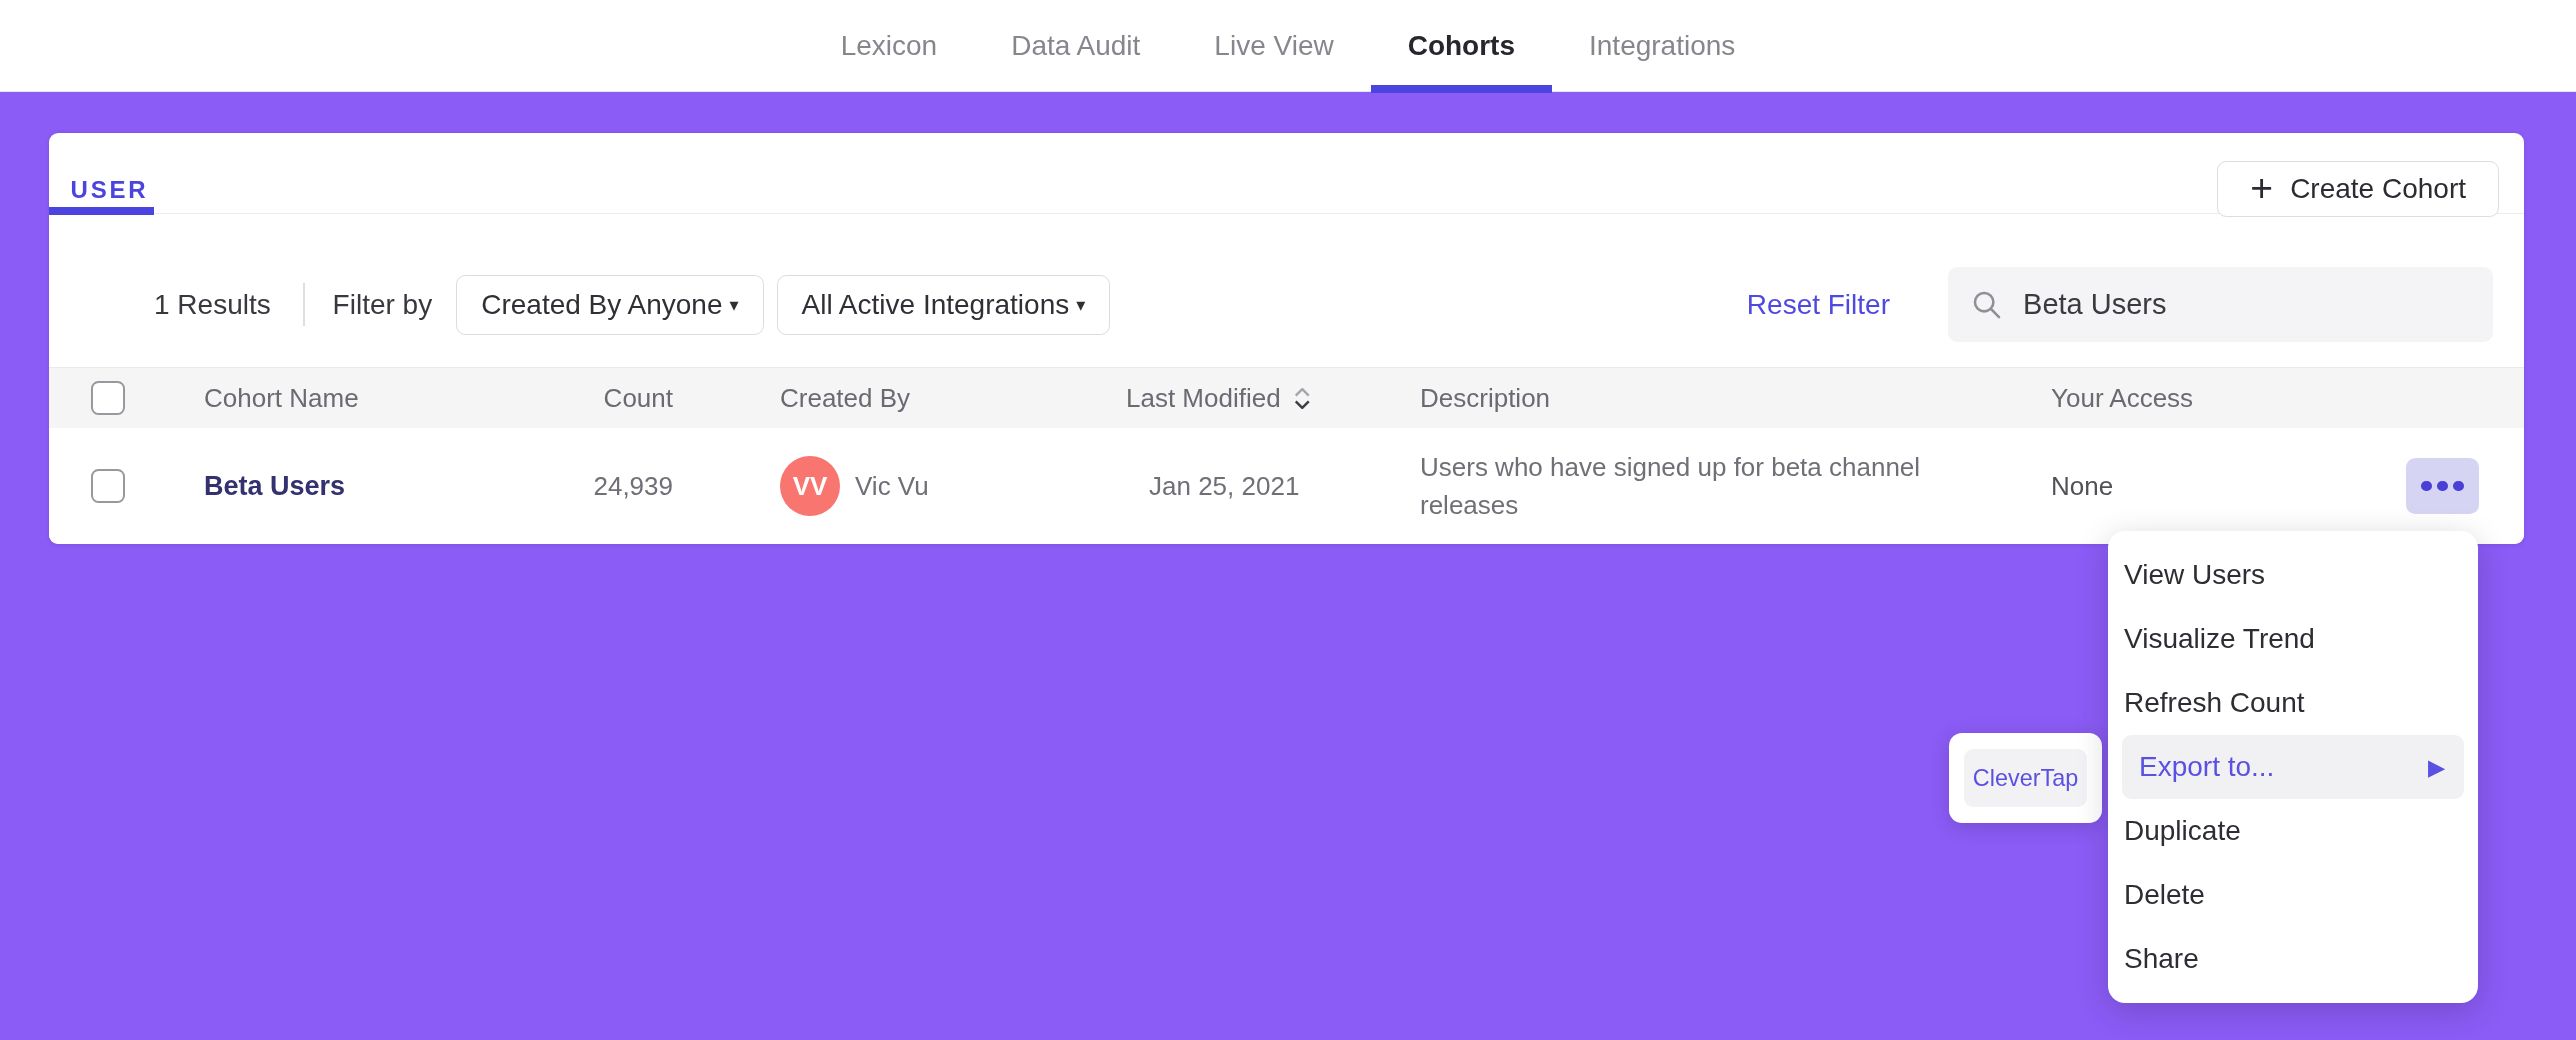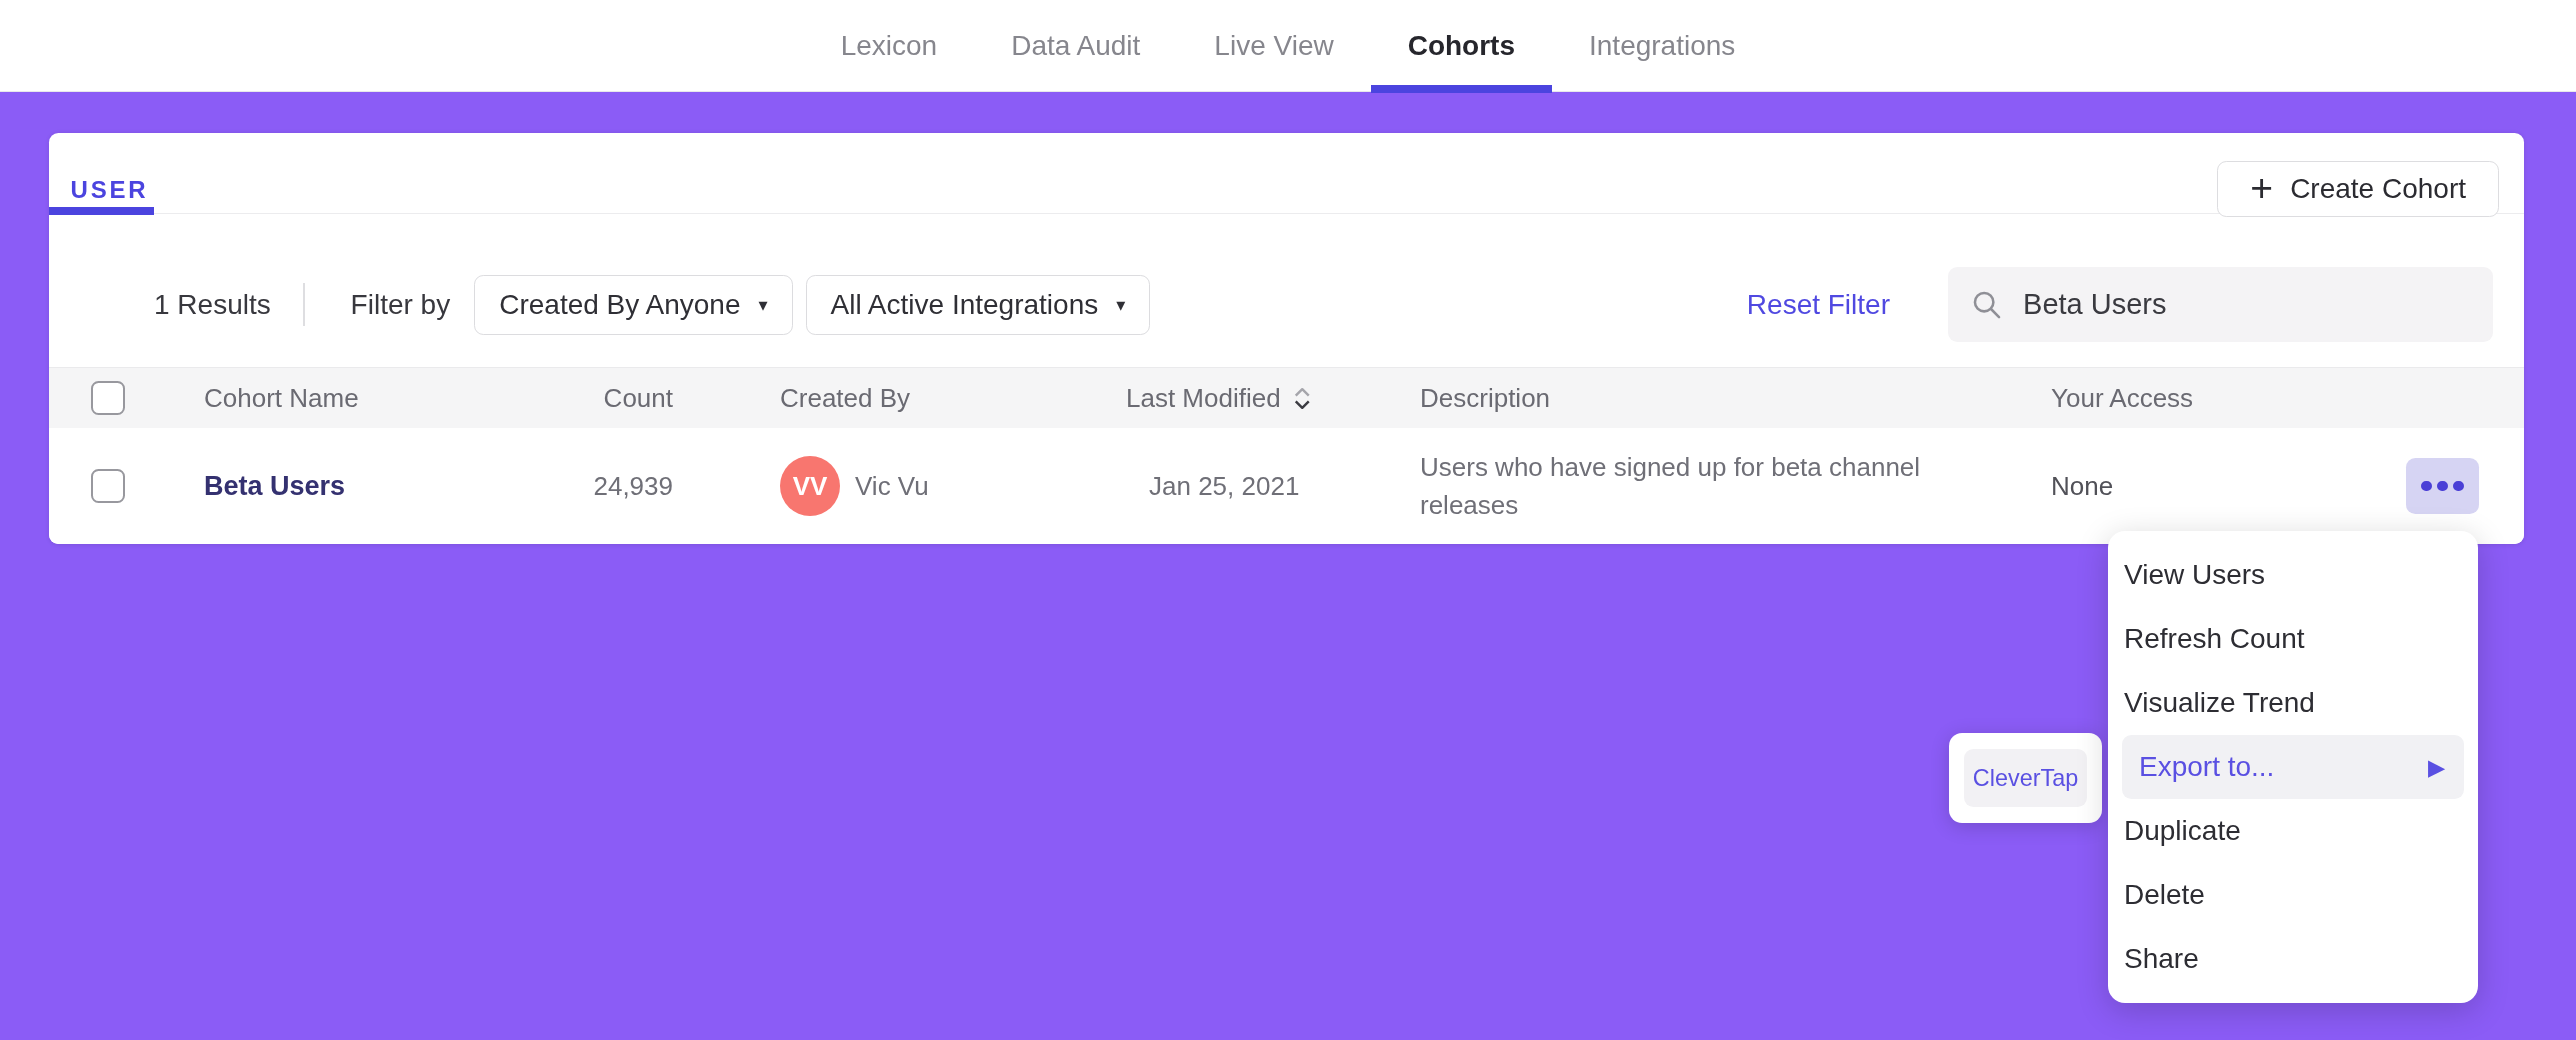--- a/index.html
+++ b/index.html
@@ -29,23 +29,23 @@
                 border:1.9px solid #dddde0; border-radius:9.3px; background:#fff;
                 display:flex; align-items:center; gap:17px; font-size:28px; font-weight:500;
                 color:#2b2b31; cursor:pointer; }
   .plus-glyph { font-size:39px; font-weight:400; line-height:1; margin-top:-3.7px; color:#2b2b31; }
 
   
   .filterbar { position:absolute; top:110px; left:0; right:0; height:123px;
                display:flex; align-items:center; }
   .results { margin-left:105px; font-size:28px; font-weight:500; color:#38383e; }
   .vdiv { width:1.9px; height:43px; background:#dedee1; margin-left:32px; }
-  .filterby { margin-left:46px; font-size:28px; font-weight:500; color:#38383e; }
+  .filterby { margin-left:28px; font-size:28px; font-weight:500; color:#38383e; }
   .dropdown { height:60px; border:1.9px solid #dcdcdf; border-radius:9.3px; background:#fff;
-              display:flex; align-items:center; gap:18px; padding:0 24px;
+              display:flex; align-items:center; gap:7px; padding:0 24px;
               font-size:28px; font-weight:500; color:#2f2f35; cursor:pointer; }
   .dd1 { margin-left:24px; } .dd2 { margin-left:13px; }
   .caret { font-size:18px; color:#2f2f35; }
   .reset { margin-left:auto; font-size:28px; color:#5049e1; cursor:pointer; }
   .search { margin-left:58px; margin-right:31px; width:545px; height:75px; background:#f4f3f5;
             border-radius:9.3px; display:flex; align-items:center; gap:18.7px; padding:0 22.4px; }
   .search input { flex:1; border:none; outline:none; background:transparent; font-size:29px;
                   color:#3a3a40; font-family:"Liberation Sans", sans-serif; }
 
   
@@ -174,22 +174,22 @@
       <div class="more-btn">
         <span class="ring"></span>
         <span class="ring"></span>
         <span class="ring"></span>
       </div>
     </div>
   </div>
 
   <div class="menu">
     <div class="menu-item">View Users</div>
+    <div class="menu-item">Visualize Trend</div>
     <div class="menu-item">Refresh Count</div>
-    <div class="menu-item">Visualize Trend</div>
     <div class="menu-item highlight">
       <span>Export to...</span>
       <span class="submenu-arrow">▶</span>
     </div>
     <div class="menu-item">Duplicate</div>
     <div class="menu-item">Delete</div>
     <div class="menu-item">Share</div>
   </div>
 
   <div class="submenu">

